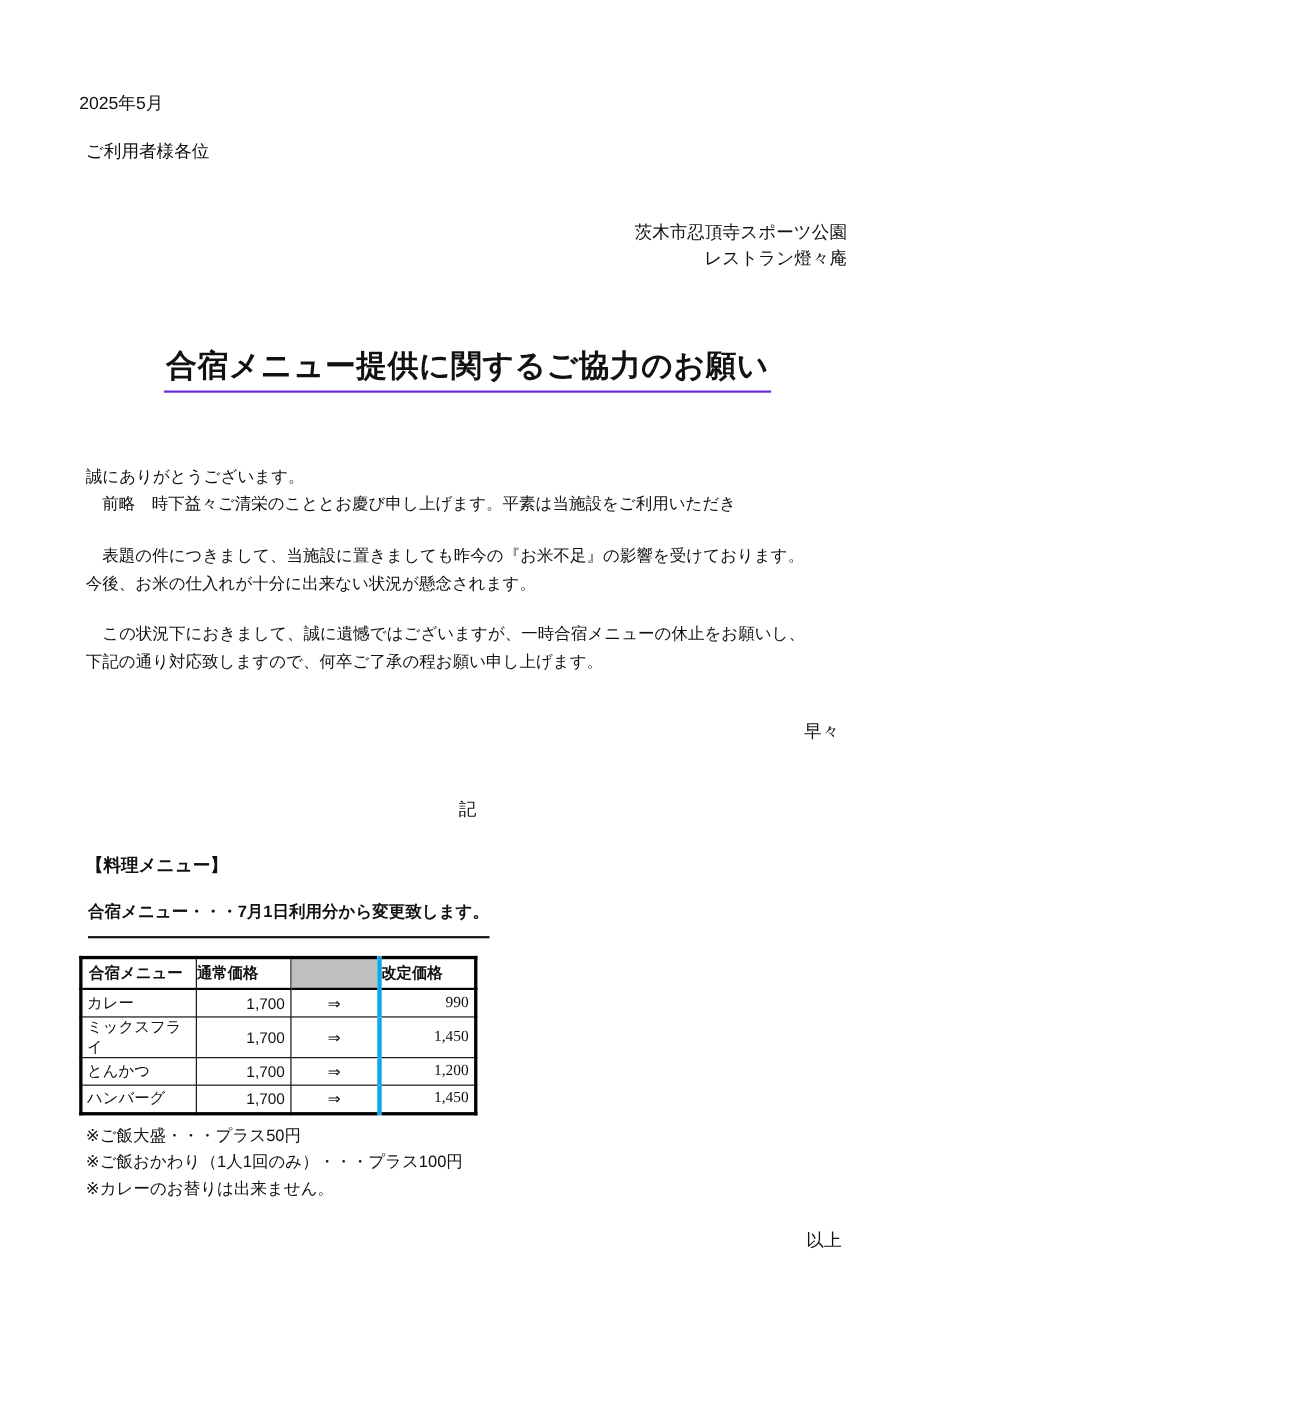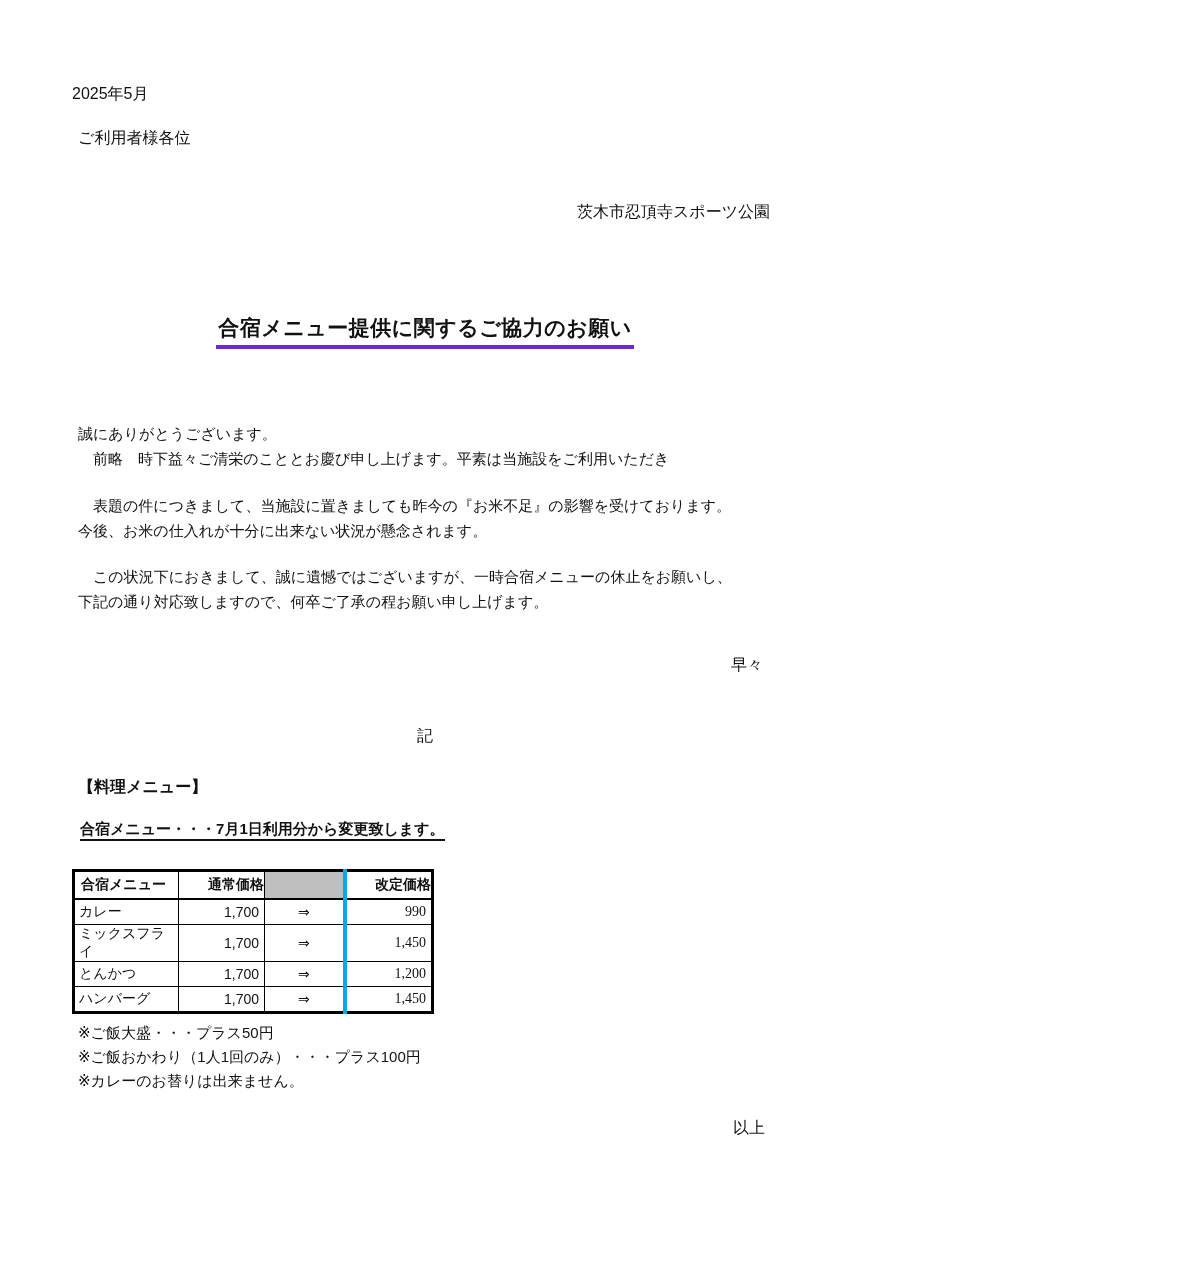--- a/index.html
+++ b/index.html
@@ -30,23 +30,23 @@
     text-align: right;
     font-size: 16px;
     line-height: 24px;
   }
   .doc-title-wrap {
     top: 314px; left: 72px; width: 706px;
     text-align: center;
   }
   .doc-title {
     display: inline-block;
-    font-size: 21px;
-    font-weight: bold;
-    border-bottom: 4px solid #6d28d9;
+    font-size: 28px;
+    font-weight: bold;
+    border-bottom: 2px solid #6d28d9;
     padding: 0 2px 3px 2px;
     letter-spacing: 0.5px;
   }
   .paragraph {
     left: 78px; width: 660px;
     font-size: 15px;
     line-height: 25px;
   }
   .paragraph div { white-space: pre; }
   .p1 { top: 421px; }
@@ -68,41 +68,41 @@
     font-weight: bold;
   }
   .table-caption-wrap {
     top: 820px; left: 80px;
   }
   .table-caption {
     display: inline-block;
     font-size: 15px;
     font-weight: bold;
     border-bottom: 2px solid #111111;
-    padding-bottom: 0;
+    padding-bottom: 12px;
   }
   .menu-table-wrap {
     top: 869px; left: 72px;
   }
   table.menu-table {
     border-collapse: collapse;
     border: 3px solid #000000;
     table-layout: fixed;
     font-size: 14px;
   }
   table.menu-table th,
   table.menu-table td {
     border: 1px solid #000000;
     padding: 0;
     overflow: hidden;
   }
   table.menu-table th {
     height: 26px;
     font-weight: bold;
-    text-align: right;
+    text-align: left;
   }
   table.menu-table thead th {
     border-bottom: 2.5px solid #000000;
   }
   table.menu-table td { height: 24px; }
   .col-menu   { width: 105px; }
   .col-normal { width: 86px; }
   .col-arrow  { width: 80px; }
   .col-rev    { width: 88px; }
   table.menu-table .cell-menu {
@@ -131,20 +131,21 @@
 </style>
 </head>
 <body>
 
 <div class="abs date-line">2025年5月</div>
 
 <div class="abs recipient-line">ご利用者様各位</div>
 
 <div class="abs sender-block">
   <div>茨木市忍頂寺スポーツ公園</div>
+  <div>レストラン燈々庵</div>
 </div>
 
 <div class="abs doc-title-wrap">
   <span class="doc-title">合宿メニュー提供に関するご協力のお願い</span>
 </div>
 
 <div class="abs paragraph p1">
   <div>誠にありがとうございます。</div>
   <div>　前略　時下益々ご清栄のこととお慶び申し上げます。平素は当施設をご利用いただき</div>
 </div>

